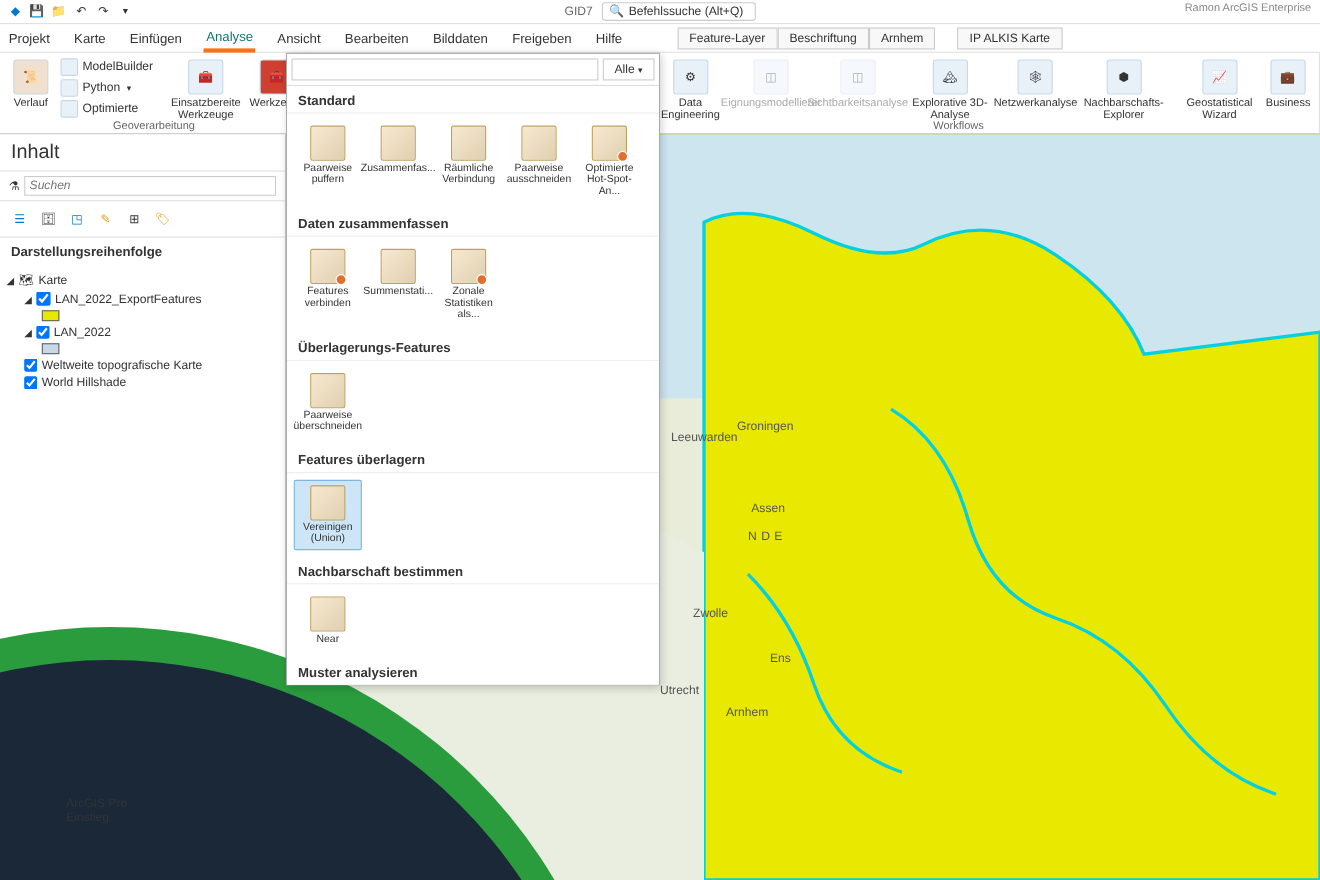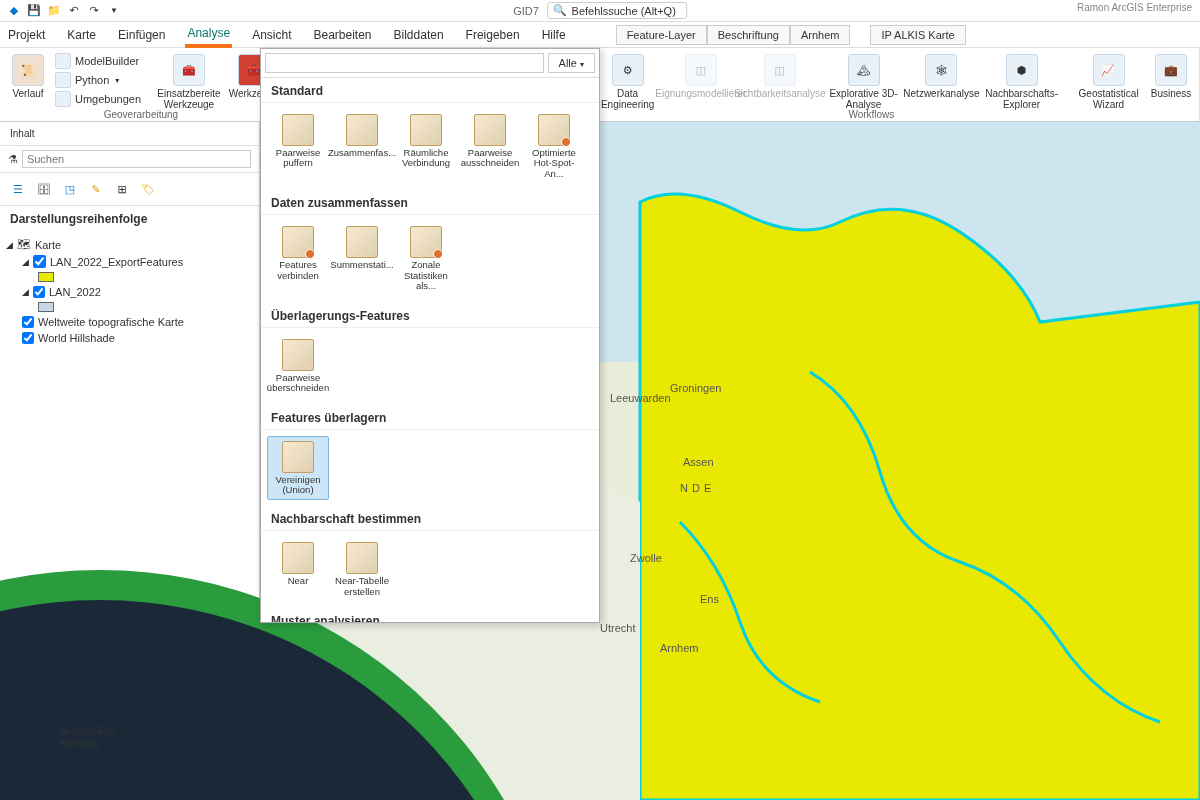--- a/index.html
+++ b/index.html
@@ -20,23 +20,23 @@
 .ribbon-group-label{position:absolute;bottom:1px;left:0;right:0;text-align:center;font-size:10px;color:#666}
 .ribbon-btns{display:flex;gap:4px;height:58px;align-items:flex-start;padding-top:2px}
 .ribbon-btn{display:flex;flex-direction:column;align-items:center;gap:2px;cursor:pointer;padding:2px;min-width:40px}
 .ribbon-btn-icon{width:32px;height:32px;background:#e8f0f8;border:1px solid #c8d8e8;border-radius:3px;display:flex;align-items:center;justify-content:center}
 .ribbon-btn-label{font-size:10px;text-align:center;line-height:1.1}
 .ribbon-small-btns{display:flex;flex-direction:column;gap:1px}
 .ribbon-small{display:flex;align-items:center;gap:4px;cursor:pointer;padding:1px 3px;font-size:11px}
 .ribbon-small-icon{width:16px;height:16px;background:#e8f0f8;border:1px solid #c8d8e8;border-radius:2px}
 .main{display:flex;height:678px}
 .sidebar{width:260px;background:#fff;border-right:1px solid #ccc;display:flex;flex-direction:column}
-.sb-title{padding:6px 10px;font-size:10px;border-bottom:1px solid #e0e0e0}
+.sb-title{padding:6px 10px;font-size:18px;border-bottom:1px solid #e0e0e0}
 .sb-search{display:flex;align-items:center;padding:4px 8px;gap:4px;border-bottom:1px solid #e0e0e0}
-.sb-search input{flex:1;border:1px solid #ccc;padding:2px 4px;font-size:11px;color:#888}
+.sb-search input{flex:1;border:1px solid #ccc;padding:2px 4px;font-size:11px;font-style:italic;color:#888}
 .sb-toolbar{display:flex;gap:6px;padding:6px 8px;border-bottom:1px solid #e0e0e0}
 .sb-tool{width:20px;height:20px;cursor:pointer;display:flex;align-items:center;justify-content:center}
 .sb-section{padding:6px 10px;font-size:12px;font-weight:600}
 .sb-tree{padding:4px 6px}
 .tree-item{display:flex;align-items:center;gap:4px;padding:2px 0;cursor:pointer}
 .tree-indent1{padding-left:16px}
 .tree-indent2{padding-left:32px}
 .tree-cb{width:12px;height:12px}
 .tree-swatch{width:16px;height:10px;border:1px solid #666}
 .map-area{flex:1;position:relative;background:#84cc16;overflow:hidden}
@@ -109,21 +109,21 @@
             <span class="ribbon-small-icon"></span>
             <span>ModelBuilder</span>
           </div>
         <div class="ribbon-small">
             <span class="ribbon-small-icon"></span>
             <span>Python</span>
             <span style="font-size:8px;margin-left:2px">▾</span>
           </div>
         <div class="ribbon-small">
             <span class="ribbon-small-icon"></span>
-            <span>Umgebungen</span>
+            <span>Optimierte</span>
           </div>
       </div>
       <div class="ribbon-btn">
         <div class="ribbon-btn-icon">🧰</div>
         <div class="ribbon-btn-label">Einsatzbereite Werkzeuge</div>
       </div>
       <div class="ribbon-btn">
         <div class="ribbon-btn-icon" style="background:#d04030;color:#fff">🧰</div>
         <div class="ribbon-btn-label">Werkzeuge</div>
       </div>
@@ -309,24 +309,20 @@
           <div class="tg-tool-icon"></div>
           <div class="tg-tool-label">Vereinigen (Union)</div>
         </div>
       </div>
       <div class="tg-section">Nachbarschaft bestimmen</div>
       <div class="tg-tools">
         <div class="tg-tool">
           <div class="tg-tool-icon"></div>
           <div class="tg-tool-label">Near</div>
         </div>
-        <div class="tg-tool">
-          <div class="tg-tool-icon"></div>
-          <div class="tg-tool-label">Near-Tabelle erstellen</div>
-        </div>
       </div>
       <div class="tg-section">Muster analysieren</div>
     </div>
 
 </div>
 
 <div class="overlay-badge">
   <div class="badge-arc outer"></div>
   <div class="badge-arc inner"></div>
   <div class="badge-text">

